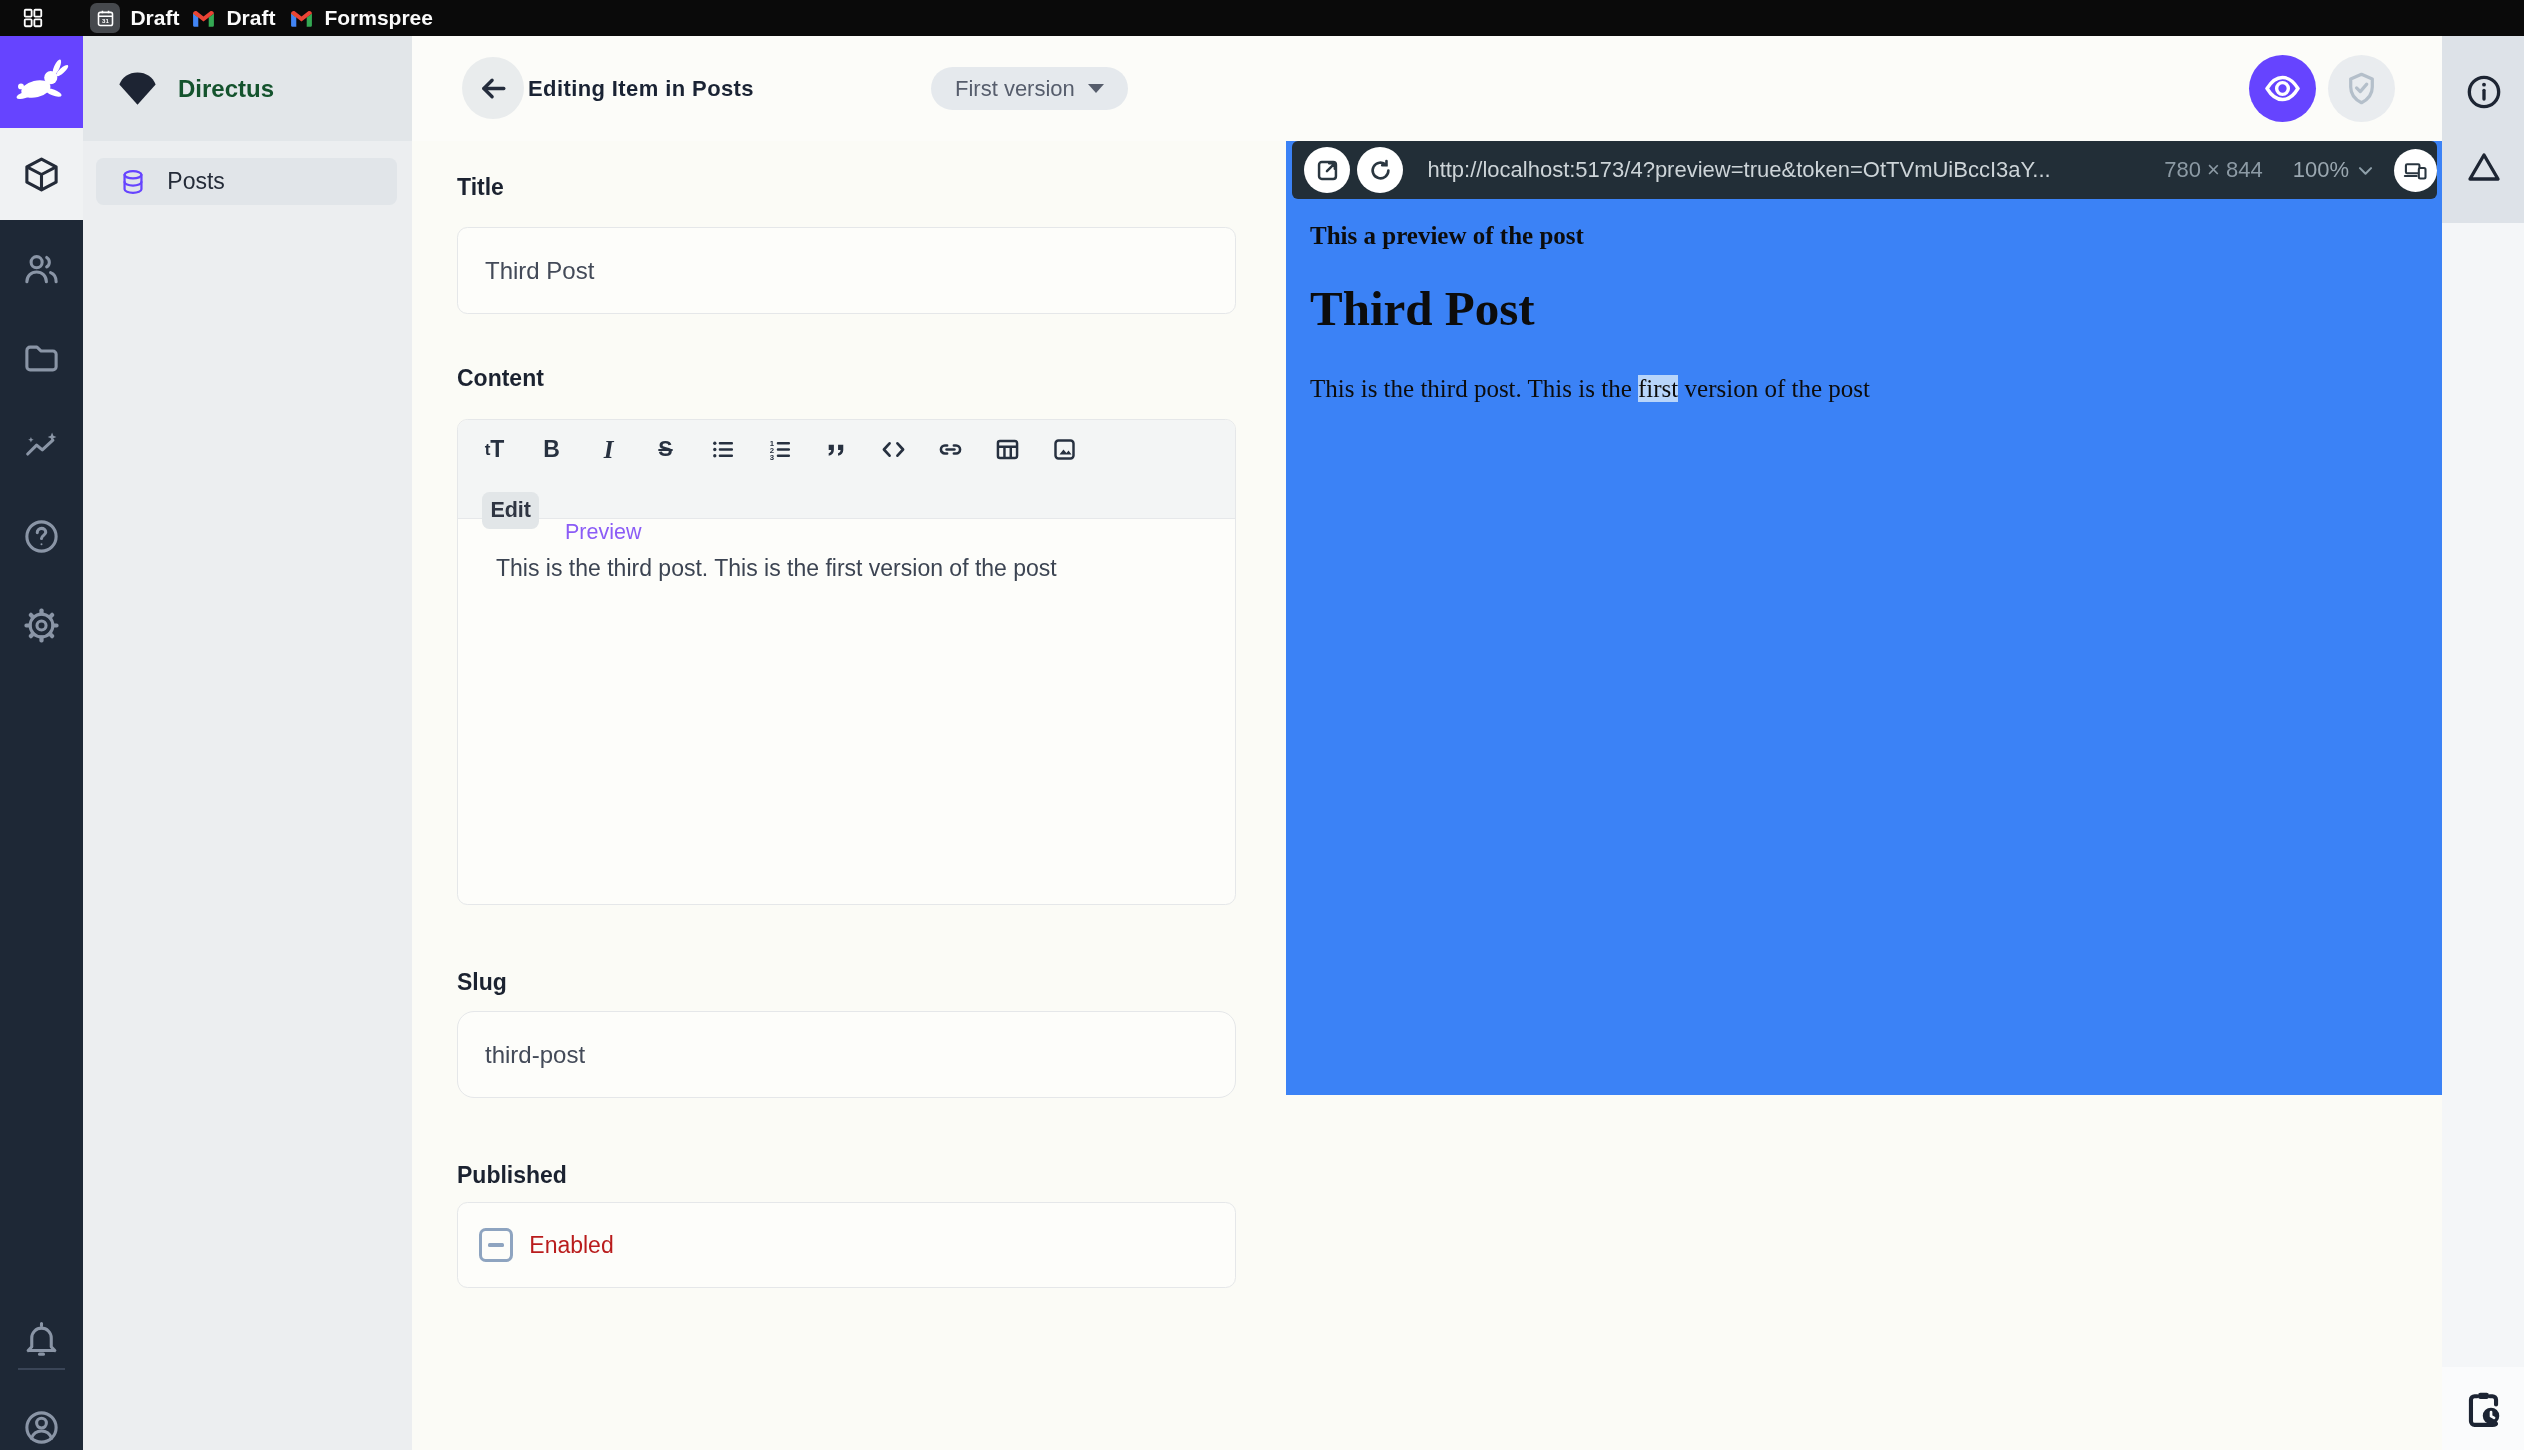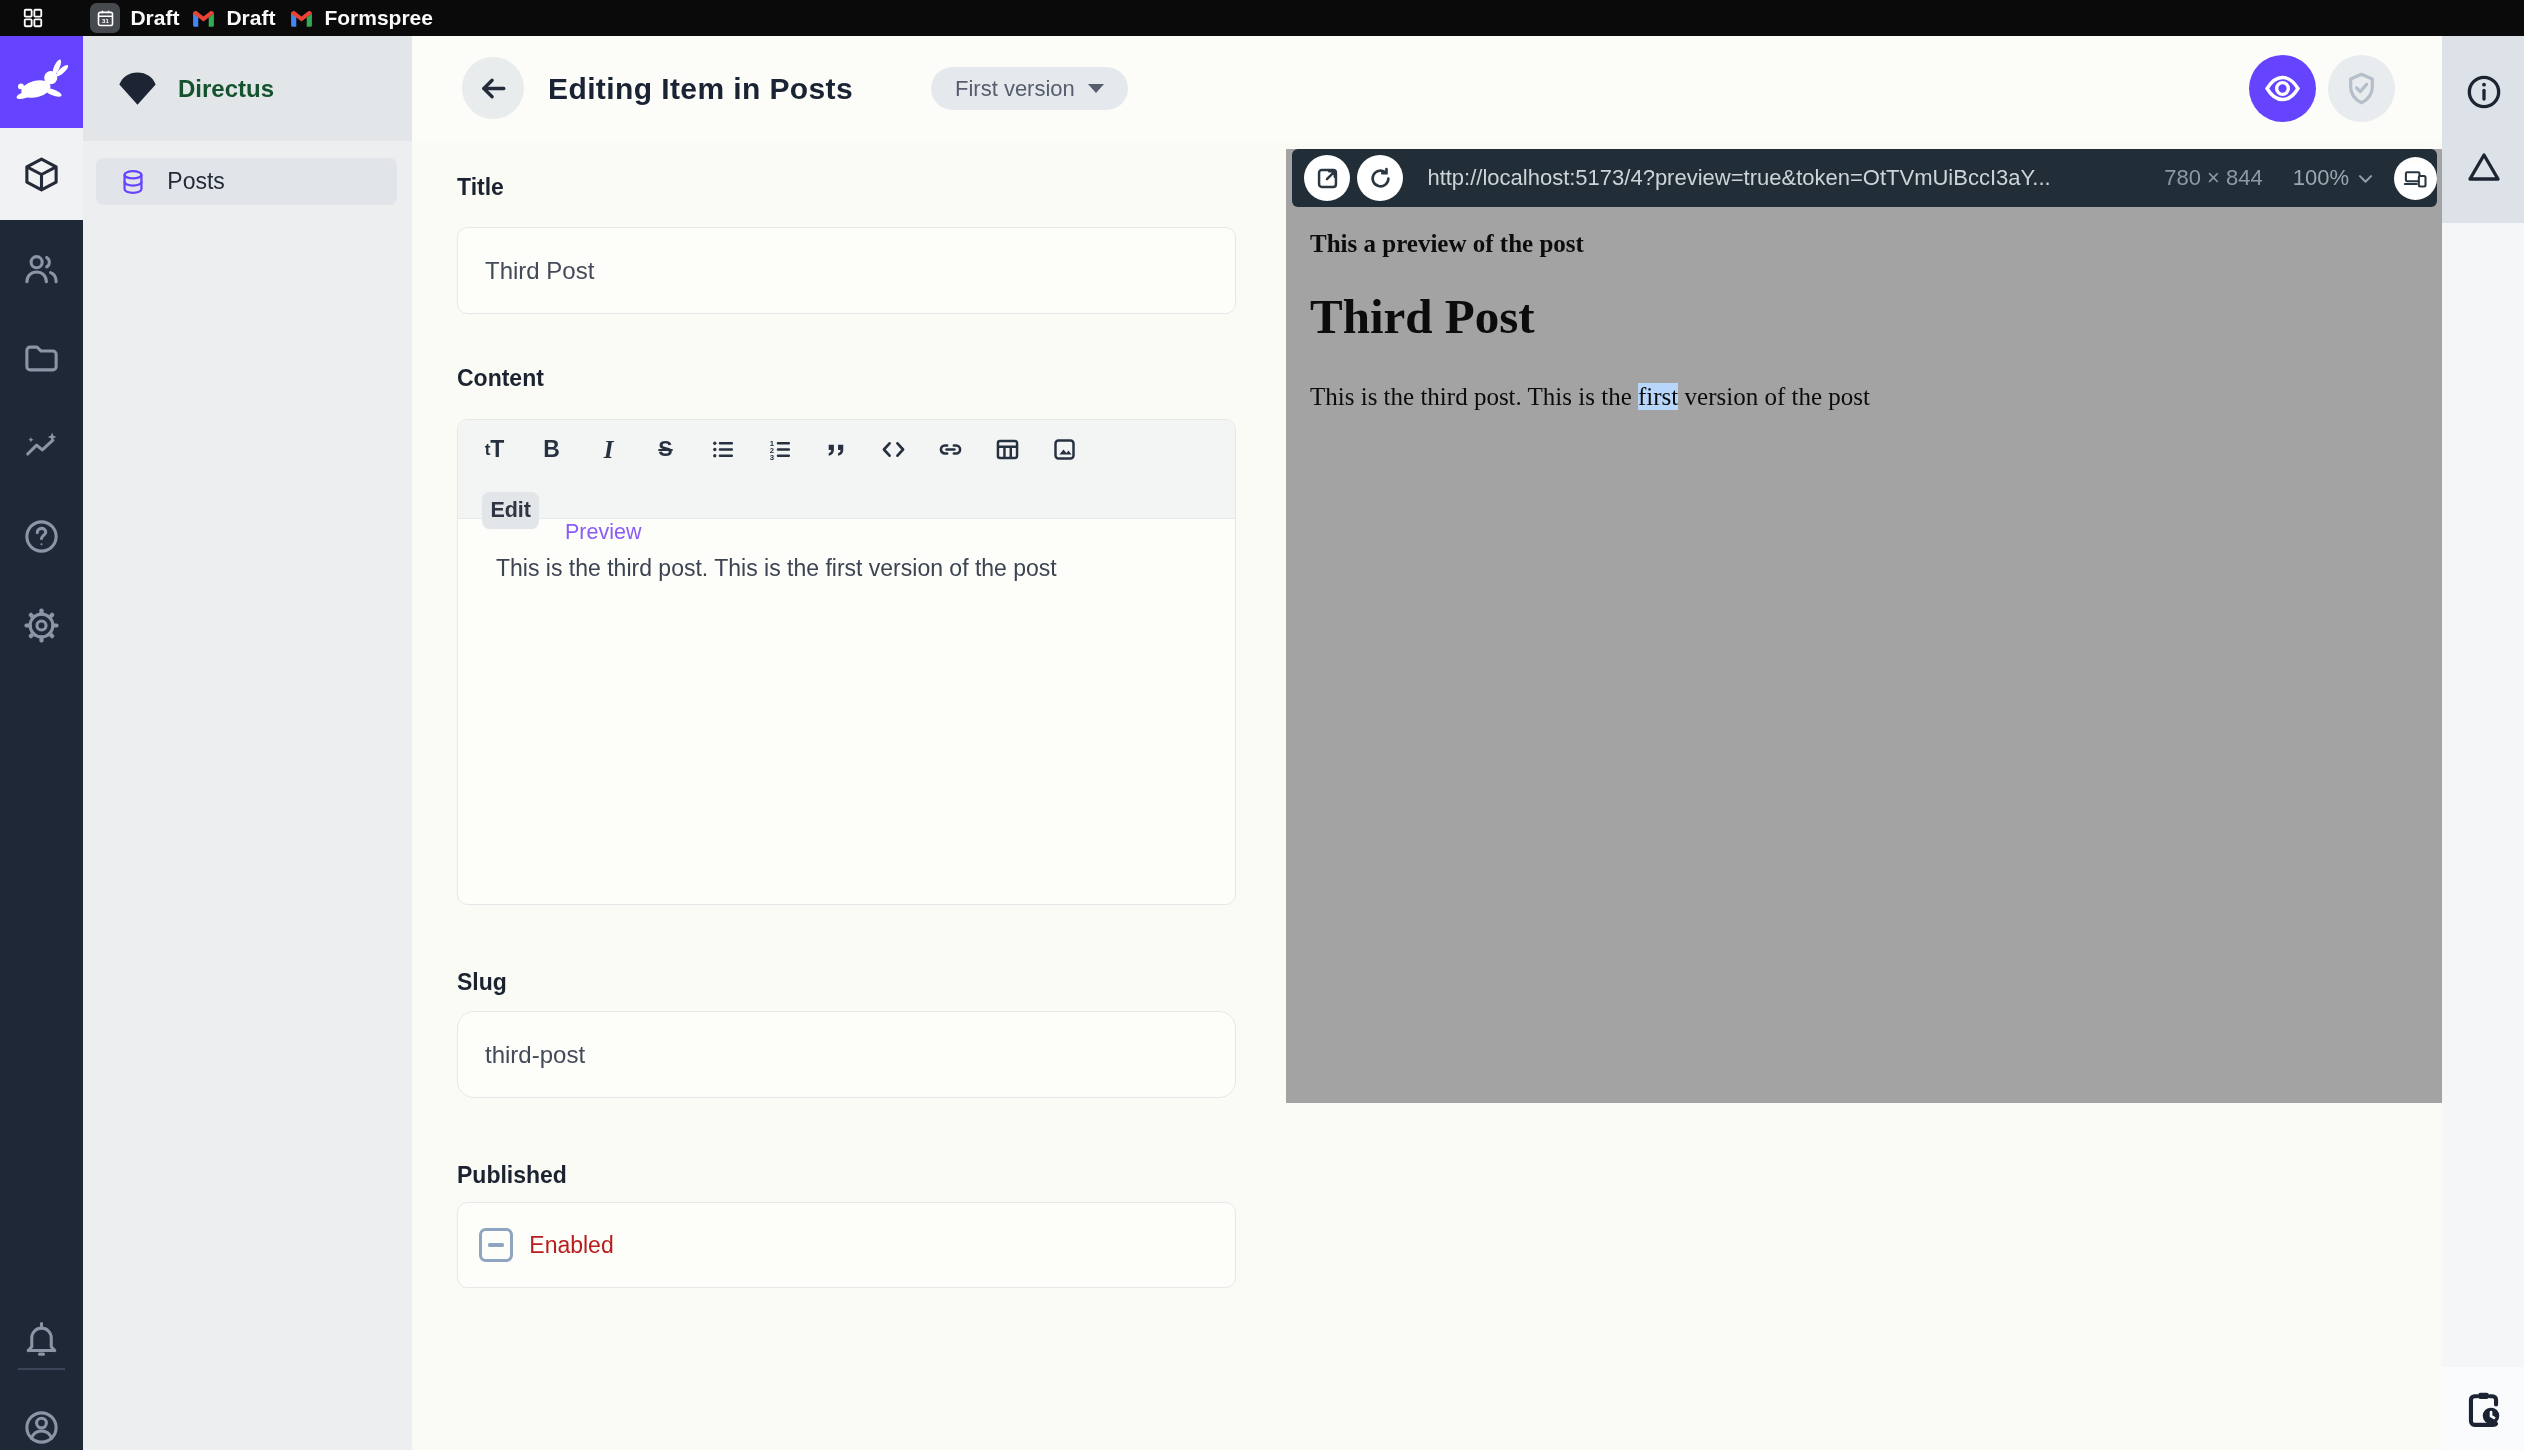--- a/index.html
+++ b/index.html
@@ -31,22 +31,22 @@
     display:flex; align-items:center; gap:19px; padding-left:33px; }
   .project-name { font-size:24px; font-weight:700; color:#14532d; }
   .nav-item { left:13.3px; top:122px; width:301px; height:47px; background:#e1e5e9;
     border-radius:7.4px; display:flex; align-items:center; gap:19px; padding-left:22px; cursor:pointer; }
   .nav-item .lbl { font-size:23px; font-weight:500; color:#242b38; }
 
   
   .main-header { left:412px; top:36px; width:2030px; height:105px; background:#fcfcf9; }
   .back-btn { left:50px; top:21px; width:62px; height:62px; border-radius:50%;
     background:#e9eced; display:flex; align-items:center; justify-content:center; cursor:pointer; }
-  .page-title { left:136px; top:0; height:105px; display:flex; align-items:center;
-    font-size:30px; font-weight:700; color:#1a2334; letter-spacing:0.4px; }
+  .page-title { left:116px; top:0; height:105px; display:flex; align-items:center;
+    font-size:22px; font-weight:700; color:#1a2334; letter-spacing:0.4px; }
   .version-pill { left:519px; top:31px; height:43px; border-radius:21.5px; background:#e5e9ed;
     display:flex; align-items:center; gap:13.3px; padding:0 24px; cursor:pointer; }
   .version-pill .vlbl { font-size:22px; font-weight:500; color:#565d6c; }
   .caret-down { width:0; height:0; border-left:8.1px solid transparent;
     border-right:8.1px solid transparent; border-top:9.6px solid #565d6c; }
   .circle-btn { width:67px; height:67px; border-radius:50%; display:flex;
     align-items:center; justify-content:center; cursor:pointer; }
 
   
   .form-area { left:412px; top:141px; width:874px; height:1310px; background:#fbfbf6; }
@@ -64,21 +64,21 @@
   .tab-pill { height:37px; border-radius:7.4px; display:flex; align-items:center;
     padding:0 8px; font-size:21.5px; cursor:pointer; }
   .tab-pill.on { background:#e2e6e8; color:#2f3542; font-weight:600; }
   .tab-pill.off { color:#8b5cf6; font-weight:500;margin-top:43px; }
   .editor-body { padding:36px 0 0 38px; font-size:23px; color:#3c4452; }
   .chk-box { width:34px; height:34px; border:3px solid #8ea4c0; border-radius:6.7px;
     display:flex; align-items:center; justify-content:center; cursor:pointer; }
   .chk-minus { width:16.3px; height:3.7px; background:#8ea4c0; border-radius:1.5px; }
 
   
-  .preview-col { left:1286px; top:149px; width:1156px; height:954px; background:#a3a3a3; }
+  .preview-col { left:1286px; top:141px; width:1156px; height:954px; background:#3b82f6; }
   .pv-toolbar { left:6px; top:0; width:1145px; height:58px; background:#222e37;
     border-radius:6px; display:flex; align-items:center; }
   .pv-circle { width:46px; height:46px; border-radius:50%; background:#ffffff;
     display:flex; align-items:center; justify-content:center; color:#2a3640;
     cursor:pointer; flex:0 0 auto; }
   .pv-url { font-size:22px; color:#cdd4d8; white-space:nowrap; overflow:hidden; }
   .pv-dims { font-size:22px; color:#8c9aa4; white-space:nowrap; }
   .pv-zoom { font-size:22px; color:#9aa7b0; white-space:nowrap; display:flex;
     align-items:center; gap:7px; cursor:pointer; }
   .pv-content { font-family:"Liberation Serif", serif; color:#0c0c0c; }

